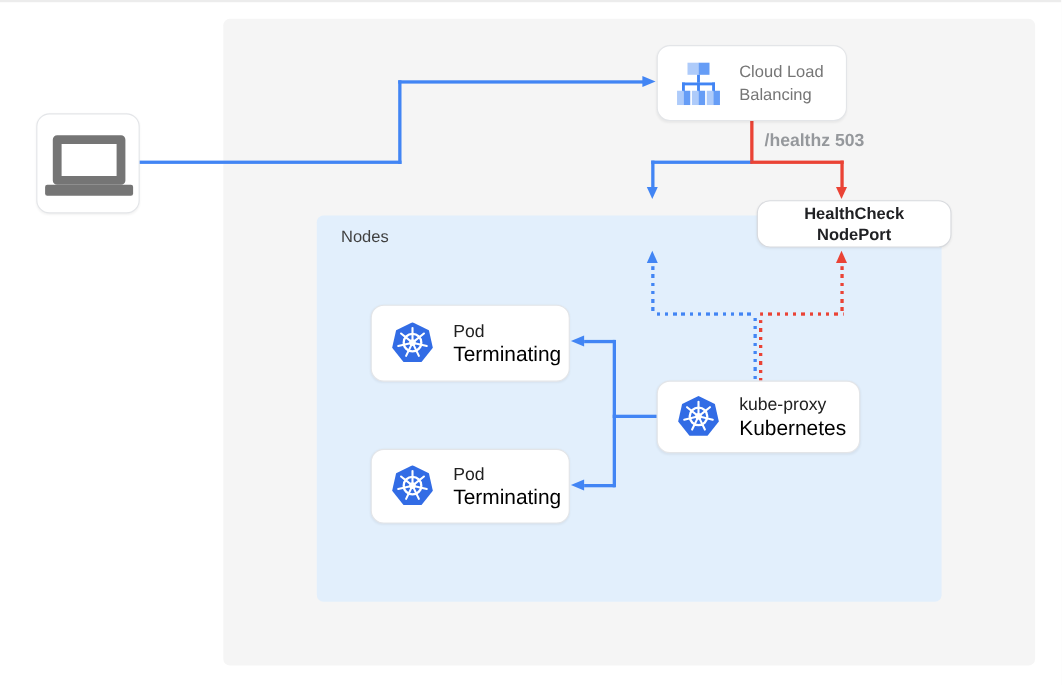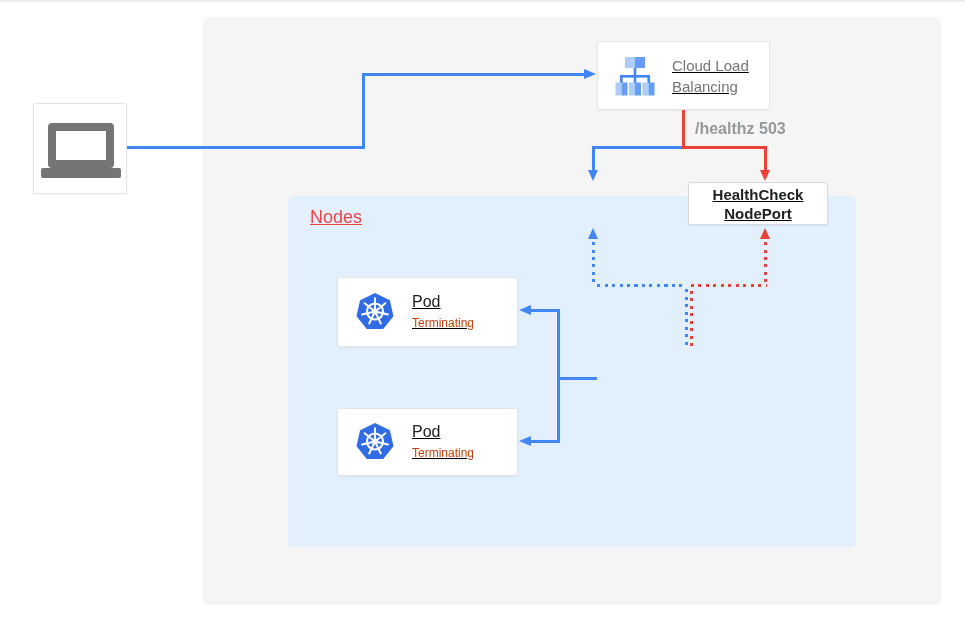--- a/index.html
+++ b/index.html
@@ -3,33 +3,33 @@
 <meta charset="utf-8">
 <style>
   html,body{margin:0;padding:0;background:#ffffff;}
   .stage{position:relative;width:965px;height:623px;background:#ffffff;overflow:hidden;
          font-family:"Liberation Sans",sans-serif;-webkit-font-smoothing:antialiased;}
   .abs{position:absolute;}
 
   .topline{left:0;top:0;width:965px;height:2px;background:#ececec;}
   .canvas{left:203px;top:17px;width:738px;height:588px;background:#f5f5f5;border-radius:6px;}
   .nodes-rect{left:288px;top:196px;width:568px;height:351px;background:#e2effc;border-radius:6px;}
-  .nodes-label{left:310px;top:207px;font-size:18px;color:#ef4444;text-decoration:underline;}
+  .nodes-label{left:310px;top:207px;font-size:15px;color:#404040;}
 
-  .card{position:absolute;background:#ffffff;border:1px solid #e3e5e8;border-radius:2px;
-        box-shadow:0 1px 2px rgba(0,0,0,0.05);box-sizing:border-box;text-decoration:underline;}
+  .card{position:absolute;background:#ffffff;border:1px solid #e3e5e8;border-radius:12px;
+        box-shadow:0 1px 2px rgba(0,0,0,0.05);box-sizing:border-box;}
   .portbox{border:1px solid #d8dade;display:flex;align-items:center;justify-content:center;
            text-align:center;z-index:5;}
   .port-label{font-weight:bold;font-size:15px;color:#202124;line-height:19px;width:130px;}
 
   .entity{display:flex;align-items:center;z-index:5;}
   .entity .icon-wrap{margin-left:15px;width:44px;display:flex;justify-content:center;}
   .entity .txt{margin-left:15px;}
   .title{font-size:16px;color:#212121;line-height:22px;}
-  .subtitle{font-size:12px;color:#c2410c;line-height:20px;}
+  .subtitle{font-size:19px;color:#000000;line-height:20px;}
   .clb-label{font-size:15px;color:#757575;line-height:21px;width:100px;}
 
   .healthz{left:695px;top:120px;font-size:16px;font-weight:bold;color:#95989c;z-index:4;}
 
   
   .lh{height:3px;}
   .lv{width:3px;}
   .blue{background:#4285f4;}
   .red{background:#ea4335;}
 
@@ -126,21 +126,21 @@
     <div class="abs lh red" style="left:682px;top:146px;width:85px;"></div>
     <div class="abs lv blue" style="left:592px;top:146px;height:25px;"></div>
     <div class="abs ar ar-down-blue" style="left:588px;top:170px;"></div>
     <div class="abs lv red" style="left:764px;top:146px;height:25px;"></div>
     <div class="abs ar ar-down-red" style="left:760px;top:170px;"></div>
   </div>
 
   <div class="abs healthz">/healthz 503</div>
 
 
-  <div class="card portbox" style="left:688px;top:182px;width:140px;height:43px;">
+  <div class="card portbox" style="left:688px;top:182px;width:177px;height:43px;">
     <div class="port-label" style="width:118px;">HealthCheck NodePort</div>
   </div>
 
   <div>
     <div class="abs dv dv-blue" style="left:685px;top:289px;height:57px;"></div>
     <div class="abs dv dv-red" style="left:690px;top:291px;height:55px;"></div>
     <div class="abs dh dh-blue" style="left:597px;top:284px;width:90px;"></div>
     <div class="abs dh dh-red" style="left:691px;top:284px;width:76px;"></div>
     <div class="abs dv dv-blue" style="left:592px;top:242px;height:43px;"></div>
     <div class="abs ar ar-up-blue" style="left:588px;top:228px;"></div>
@@ -174,14 +174,25 @@
       <svg width="38" height="38" viewBox="0 0 38 38">
           <use href="#k8s"></use>
         </svg>
     </div>
     <div class="txt">
       <div class="title">Pod</div>
       <div class="subtitle">Terminating</div>
     </div>
   </div>
 
+  <div class="card entity" style="left:597px;top:346px;width:185px;height:66px;">
+    <div class="icon-wrap">
+      <svg width="38" height="38" viewBox="0 0 38 38">
+          <use href="#k8s"></use>
+        </svg>
+    </div>
+    <div class="txt">
+      <div class="title">kube-proxy</div>
+      <div class="subtitle">Kubernetes</div>
+    </div>
+  </div>
 
 </div>
 
 </body></html>

